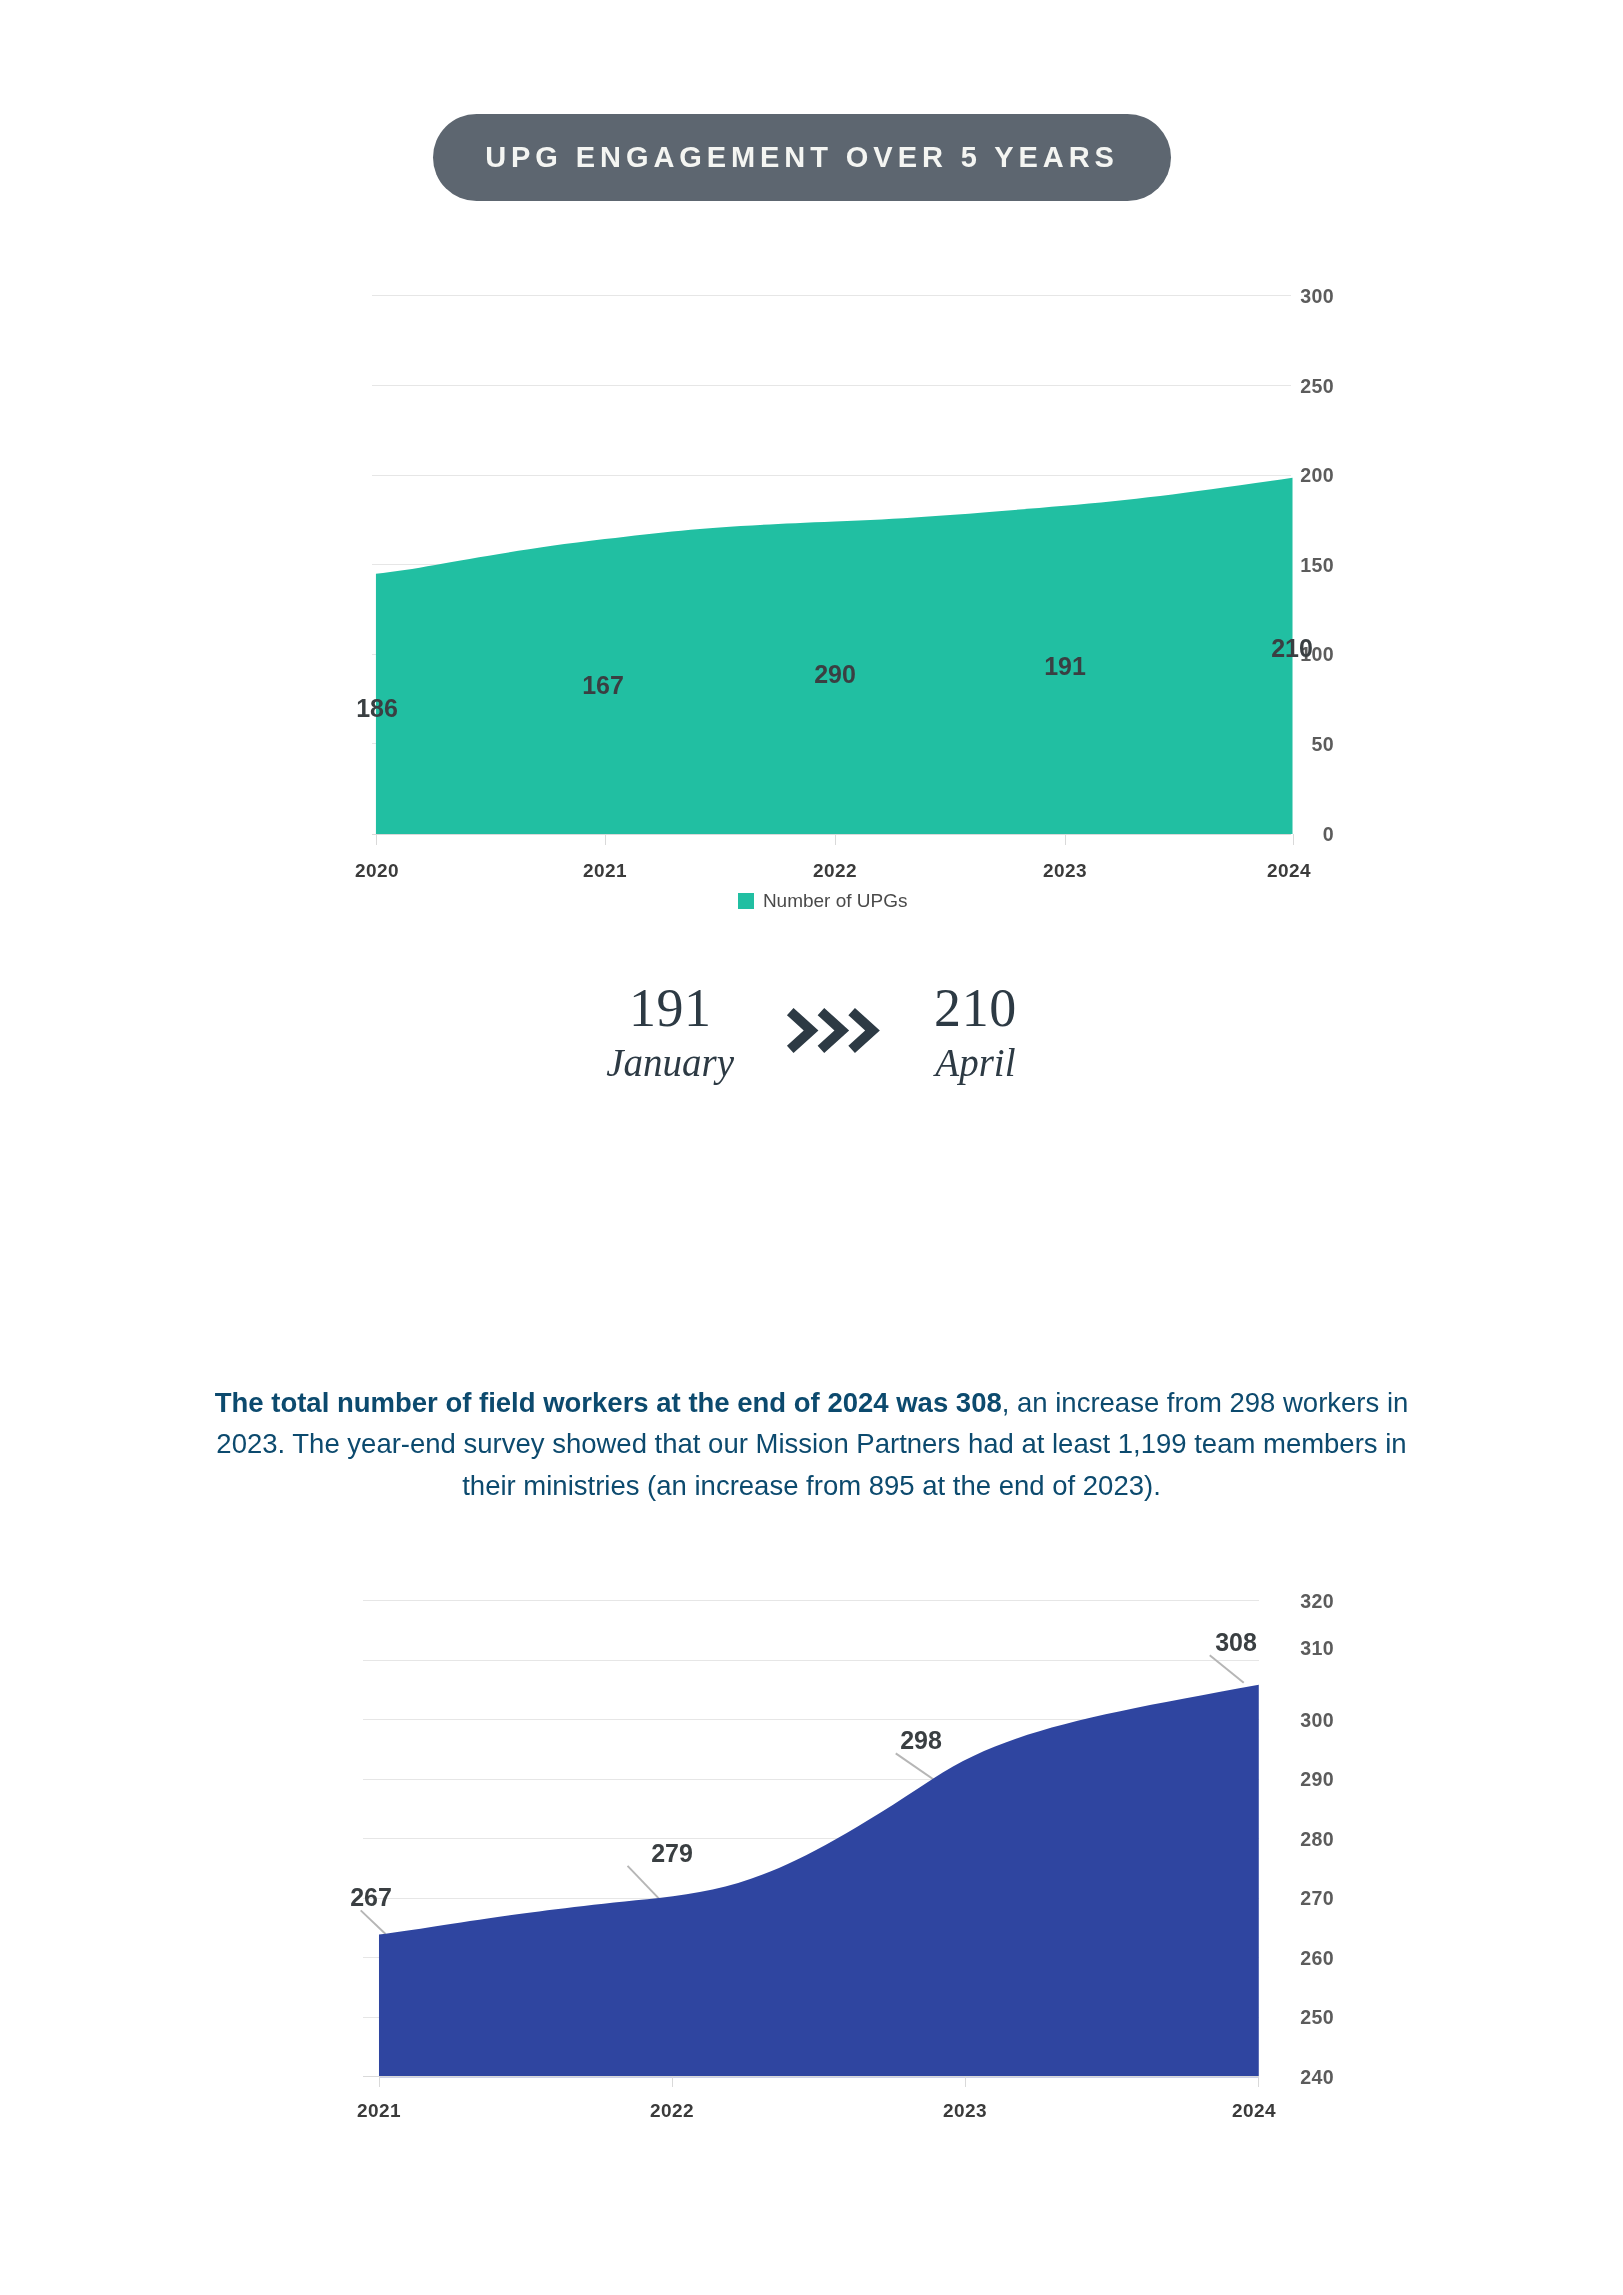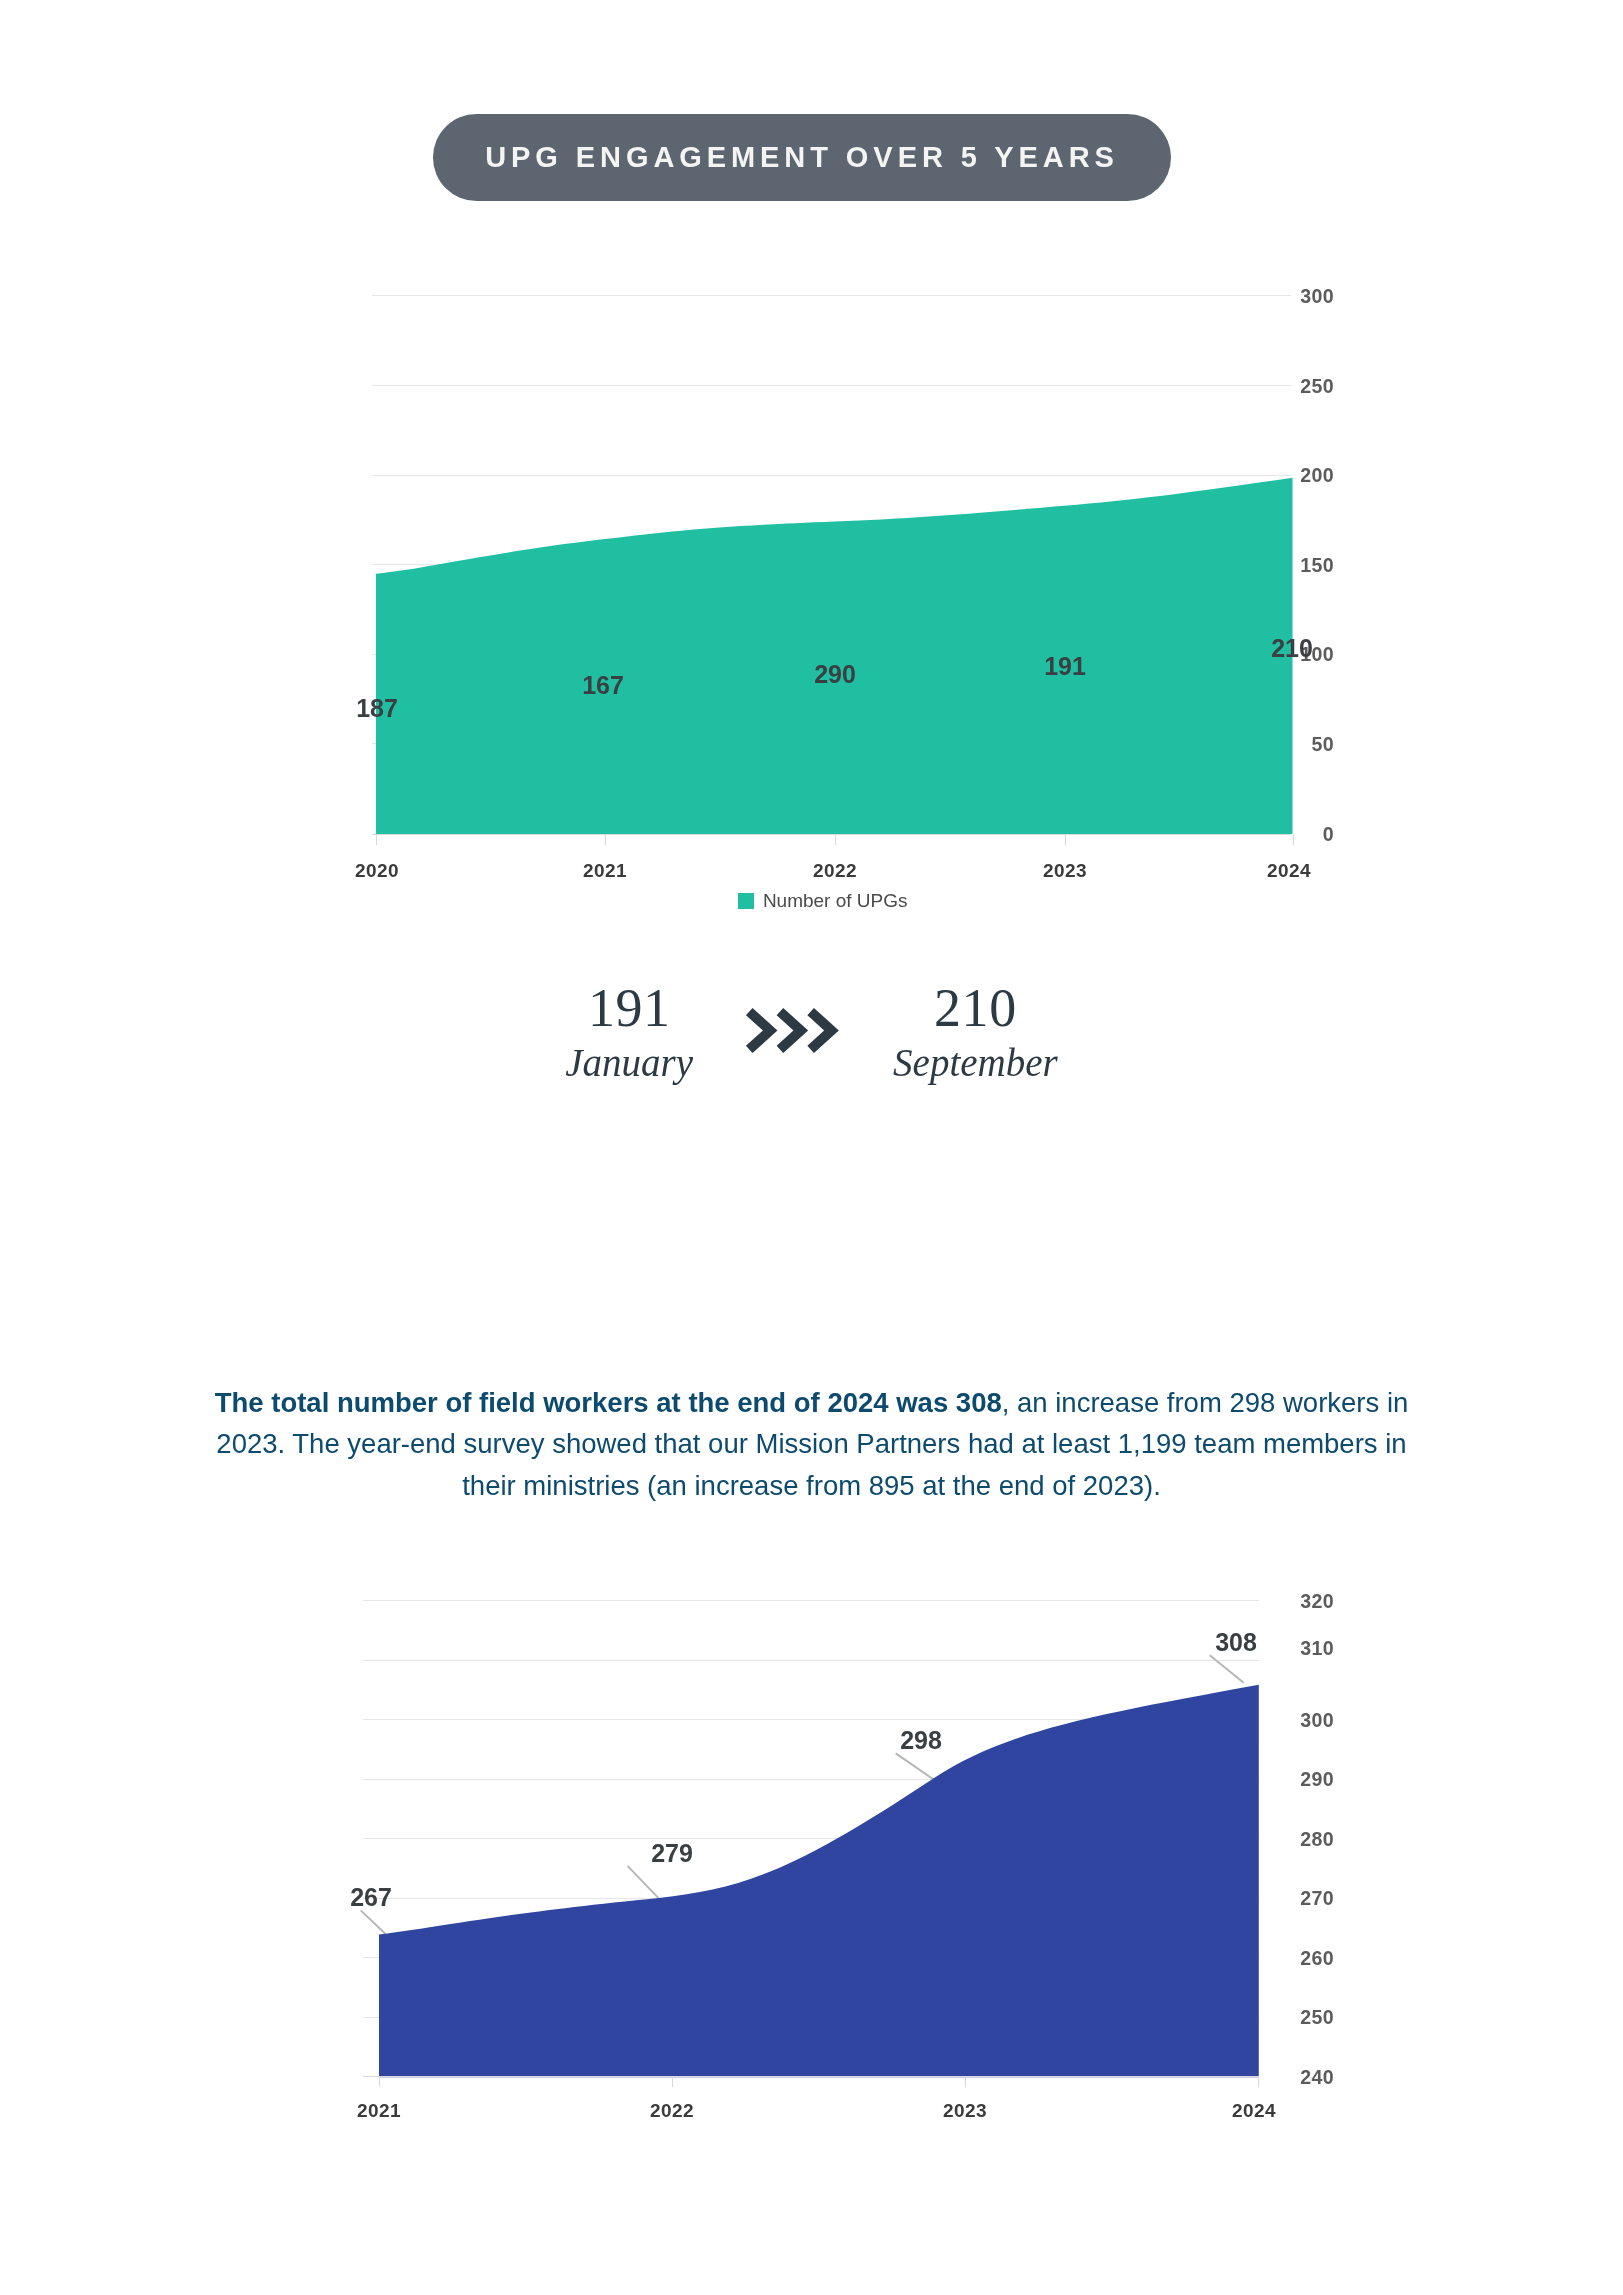--- a/index.html
+++ b/index.html
@@ -211,21 +211,21 @@
     <div class="xtick" style="left:613px;  top:559px; height:10.5px;"></div>
     <div class="xtick" style="left:843px; top:559px; height:10.5px;"></div>
     <div class="xtick" style="left:1071px; top:559px; height:10.5px;"></div>
 
     <div class="xlabel" style="left:155px;  top:585px;">2020</div>
     <div class="xlabel" style="left:383px;  top:585px;">2021</div>
     <div class="xlabel" style="left:613px;  top:585px;">2022</div>
     <div class="xlabel" style="left:843px; top:585px;">2023</div>
     <div class="xlabel" style="left:1067px; top:585px;">2024</div>
 
-    <div class="dlabel" style="left:155px;  top:433px;">187</div>
+    <div class="dlabel" style="left:155px;  top:433px;">186</div>
     <div class="dlabel" style="left:381px;  top:410px;">167</div>
     <div class="dlabel" style="left:613px;  top:399px;">290</div>
     <div class="dlabel" style="left:843px; top:391px;">191</div>
     <div class="dlabel" style="left:1070px; top:373px;">210</div>
   </div>
 
   <div class="legend" style="left:738px; top:890px;">
     <span class="legend-swatch"></span>
     <span>Number of UPGs</span>
   </div>
@@ -239,21 +239,21 @@
     <div class="chevrons">
       <svg width="98" height="51" viewBox="0 0 150 78" fill="none" aria-hidden="true">
         <path d="M8 10 L40 39 L8 68" stroke="#2d3a44" stroke-width="15" stroke-linecap="butt" stroke-linejoin="miter"></path>
         <path d="M55 10 L87 39 L55 68" stroke="#2d3a44" stroke-width="15" stroke-linecap="butt" stroke-linejoin="miter"></path>
         <path d="M102 10 L134 39 L102 68" stroke="#2d3a44" stroke-width="15" stroke-linecap="butt" stroke-linejoin="miter"></path>
       </svg>
     </div>
 
     <div class="stat-block">
       <span class="stat-number">210</span>
-      <span class="stat-caption">September</span>
+      <span class="stat-caption">April</span>
     </div>
   </div>
 
 
   <p class="body-copy">
     <b>The total number of field workers at the end of 2024 was 308</b><span>, an increase from 298 workers in 2023. The year-end survey showed that our Mission Partners had at least 1,199 team members in their ministries (an increase from 895 at the end of 2023).</span>
   </p>
 
   <div class="chart" id="chart-field" style="left:222px; top:1570px; width:1112px; height:563px;">
 

